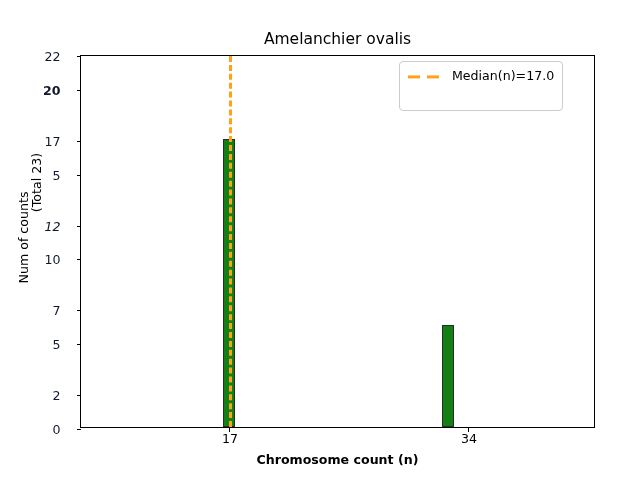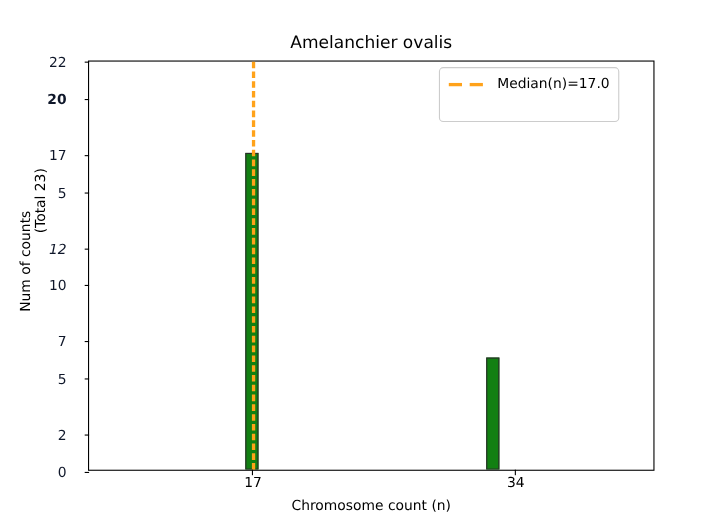--- a/index.html
+++ b/index.html
@@ -106,20 +106,21 @@
   
   #xlabel {
     position: absolute;
     left: 80px;
     top: 452px;
     width: 515px;
     text-align: center;
     font-size: 12.6px;
     white-space: nowrap;
     color: #000000;
+    font-weight: bold;
   }
   .ylabel-rot {
     position: absolute;
     transform-origin: 50% 50%;
     transform: rotate(-90deg);
     font-size: 12.6px;
     white-space: nowrap;
     text-align: center;
     color: #000000;
   }

